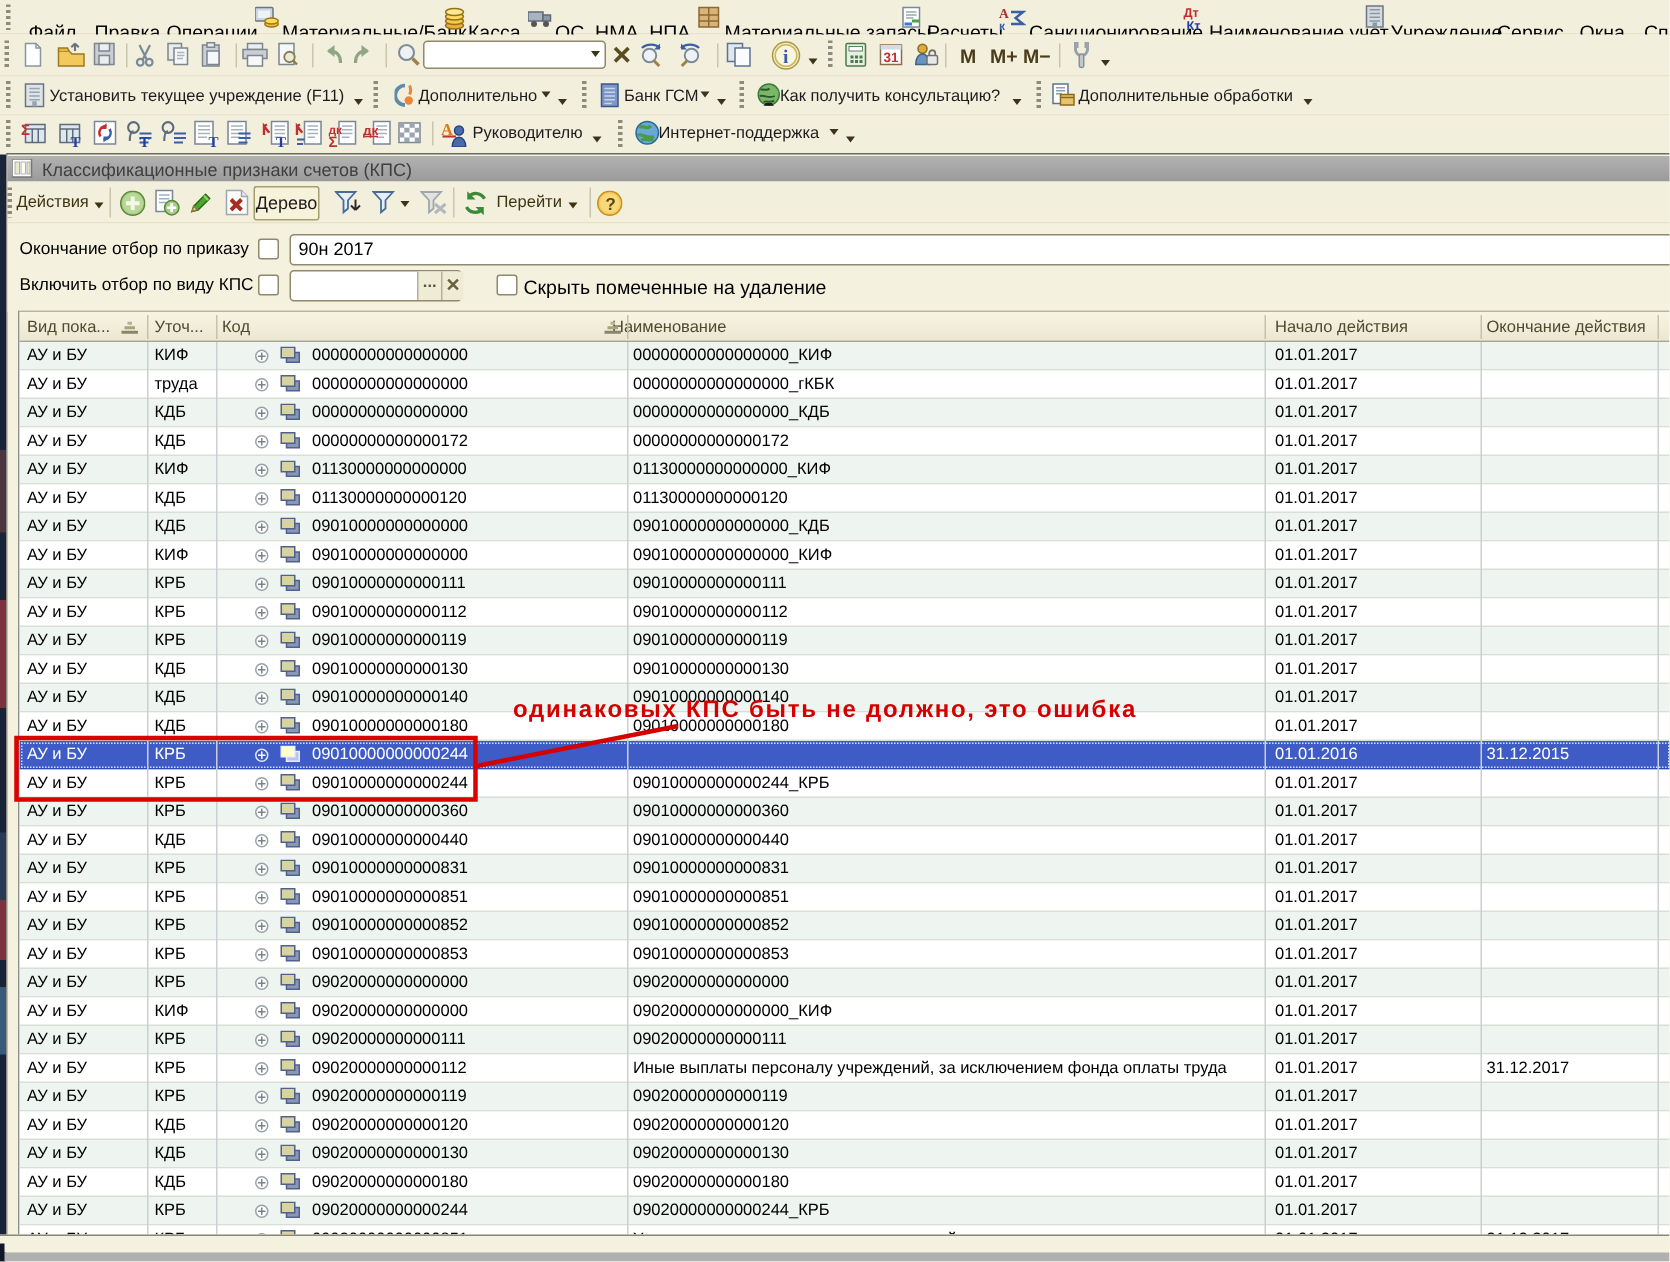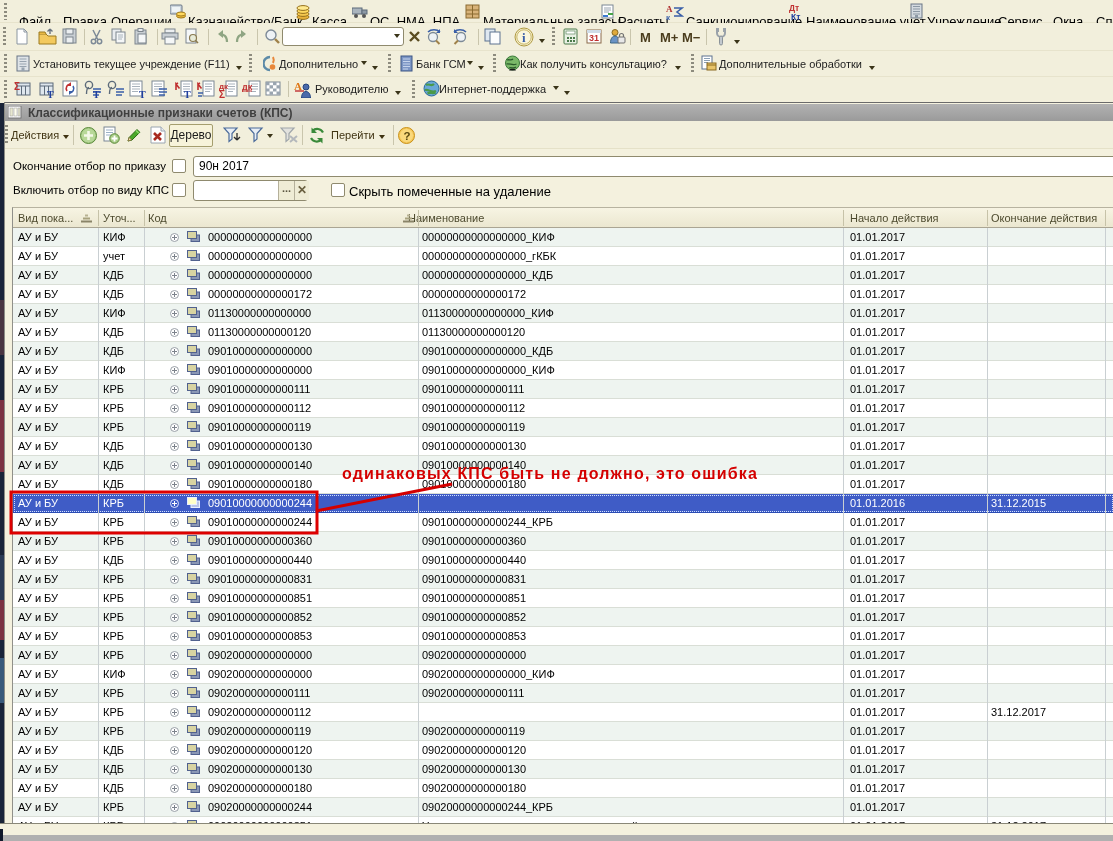--- a/index.html
+++ b/index.html
@@ -26,21 +26,21 @@
 .sel .pl{border-color:#dfe6ff;background:#3f5cc6}
 .sel .pl:before{background:#fff}
 .sel .pl:after{background:#fff}
 </style></head>
 <body>
 <div class="abs" style="left:0;top:0;width:1113px;height:23px;background:#f2efdc;border-bottom:1px solid #e7e3cc">
     <div class="grip" style="left:4px;top:3px;height:17px"></div>
     <div class="mi" style="left:19px"><span class="u">Ф</span>айл</div>
     <div class="mi" style="left:63px"><span class="u">П</span>равка</div>
     <div class="mi" style="left:111px">Операции</div>
-    <div class="mi" style="left:188px">Казначейство/Банк</div>
+    <div class="mi" style="left:188px">Материальные/Банк</div>
     <div class="mi" style="left:312px">Касса</div>
     <div class="mi" style="left:370px">ОС, НМА, НПА</div>
     <div class="mi" style="left:483px">Материальные запасы</div>
     <div class="mi" style="left:618px">Расчеты</div>
     <div class="mi" style="left:686px">Санкционирование</div>
     <div class="mi" style="left:806px">Наименование учет</div>
     <div class="mi" style="left:927px">Учреждение</div>
     <div class="mi" style="left:998px"><span class="u">С</span>ервис</div>
     <div class="mi" style="left:1053px"><span class="u">О</span>кна</div>
     <div class="mi" style="left:1096px">Сп</div>
@@ -334,21 +334,21 @@
     <div class="dd" style="left:564px;top:14px"></div>
   </div>
 <div class="abs" style="left:4px;top:102px;width:1109px;height:731px;background:#f4f1de;border-top:1px solid #6a6a6a;border-left:1px solid #8d8d85">
   <div class="abs" style="left:0;top:1px;width:1113px;height:17px;background:linear-gradient(#b2b2b2,#9a9a9a);color:#3f3f3f">
     <svg class="abs" style="left:3px;top:2px" width="14" height="13" viewBox="0 0 14 13">
         <rect x="0" y="0" width="13" height="12" fill="#fff" stroke="#777"></rect>
         <rect x="2" y="2" width="3" height="8" fill="#e8e8d0" stroke="#999" stroke-width="0.5"></rect>
         <rect x="6" y="2" width="3" height="8" fill="#fffff0" stroke="#999" stroke-width="0.5"></rect>
         <rect x="10" y="2" width="2" height="8" fill="#e8e8d0" stroke="#999" stroke-width="0.5"></rect>
       </svg>
-    <div class="abs" style="left:23px;top:2px;font-size:12px;font-weight:bold">Классификационные признаки счетов (КПС)</div>
+    <div class="abs" style="left:23px;top:2px;font-size:12px;font-weight:normal">Классификационные признаки счетов (КПС)</div>
   </div>
   <div class="abs" style="left:0;top:18px;width:1113px;height:28px;background:#f2efdc;border-bottom:1px solid #e5e1c8">
       <div class="grip" style="left:0px;top:4px;height:20px"></div>
       <div class="tbtext" style="left:6px;top:8px;font-size:11px;color:#3f3312">Действия</div>
       <div class="dd" style="left:58px;top:14px;border-top-color:#3f3312"></div>
       <div class="sep" style="left:68px;top:4px;height:20px"></div>
       <svg class="abs" style="left:75px;top:6px" width="17" height="17" viewBox="0 0 17 17">
         <circle cx="8.5" cy="8.5" r="8" fill="#a8cc88" stroke="#5a8a3a"></circle>
         <circle cx="8.5" cy="8.5" r="6.8" fill="#b8d898"></circle>
         <path d="M8.5 4v9M4 8.5h9" stroke="#f4f8e8" stroke-width="2.6"></path>
@@ -444,21 +444,21 @@
         <svg class="abs" style="left:173px;top:3px" width="15" height="12" viewBox="0 0 15 12">
           <rect x="5" y="4" width="8.5" height="6.5" fill="#8a97b5" stroke="#51618e" stroke-width="1"></rect>
           <rect x="1.5" y="0.5" width="9" height="7" fill="#d8d4a2" stroke="#51618e" stroke-width="1"></rect>
         </svg>
         <span class="c3">00000000000000000</span>
         <span class="c4">00000000000000000_КИФ</span>
         <span class="c5">01.01.2017</span>
       </div>
 <div class="r" style="top:39px">
         <span class="c1">АУ и БУ</span>
-        <span class="c2">учет</span>
+        <span class="c2">труда</span>
         <i class="pl" style="left:157px"></i>
         <svg class="abs" style="left:173px;top:3px" width="15" height="12" viewBox="0 0 15 12">
           <rect x="5" y="4" width="8.5" height="6.5" fill="#8a97b5" stroke="#51618e" stroke-width="1"></rect>
           <rect x="1.5" y="0.5" width="9" height="7" fill="#d8d4a2" stroke="#51618e" stroke-width="1"></rect>
         </svg>
         <span class="c3">00000000000000000</span>
         <span class="c4">00000000000000000_гКБК</span>
         <span class="c5">01.01.2017</span>
       </div>
 <div class="r a" style="top:58px">
@@ -739,20 +739,21 @@
       </div>
 <div class="r" style="top:495px">
         <span class="c1">АУ и БУ</span>
         <span class="c2">КРБ</span>
         <i class="pl" style="left:157px"></i>
         <svg class="abs" style="left:173px;top:3px" width="15" height="12" viewBox="0 0 15 12">
           <rect x="5" y="4" width="8.5" height="6.5" fill="#8a97b5" stroke="#51618e" stroke-width="1"></rect>
           <rect x="1.5" y="0.5" width="9" height="7" fill="#d8d4a2" stroke="#51618e" stroke-width="1"></rect>
         </svg>
         <span class="c3">09020000000000112</span>
+        <span class="c4">Иные выплаты персоналу учреждений, за исключением фонда оплаты труда</span>
         <span class="c5">01.01.2017</span>
         <span class="c6">31.12.2017</span>
       </div>
 <div class="r a" style="top:514px">
         <span class="c1">АУ и БУ</span>
         <span class="c2">КРБ</span>
         <i class="pl" style="left:157px"></i>
         <svg class="abs" style="left:173px;top:3px" width="15" height="12" viewBox="0 0 15 12">
           <rect x="5" y="4" width="8.5" height="6.5" fill="#8a97b5" stroke="#51618e" stroke-width="1"></rect>
           <rect x="1.5" y="0.5" width="9" height="7" fill="#d8d4a2" stroke="#51618e" stroke-width="1"></rect>

